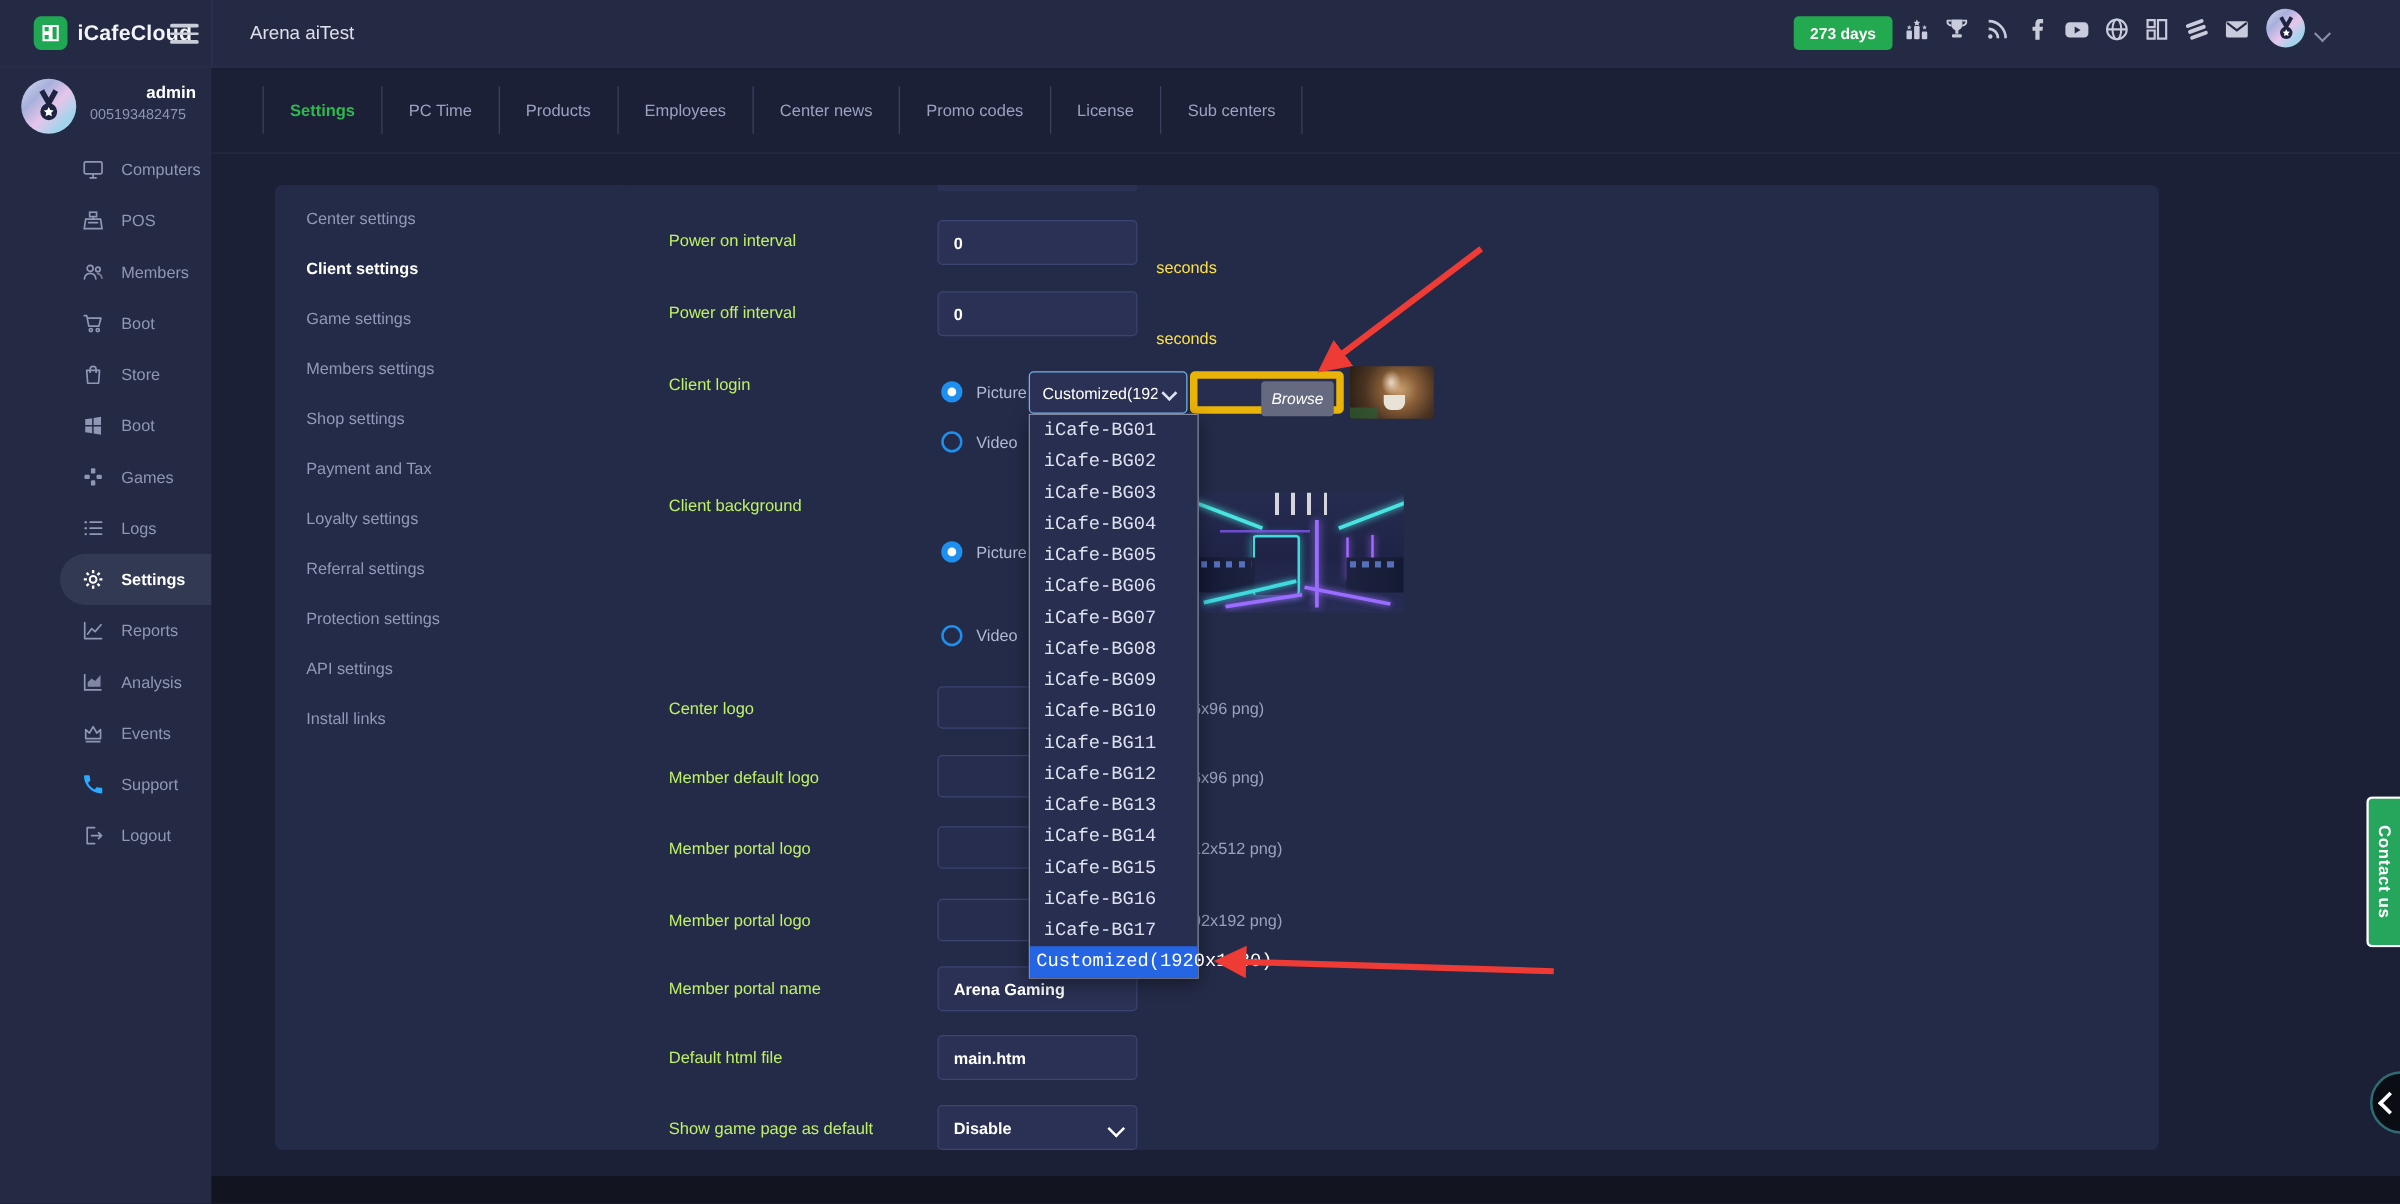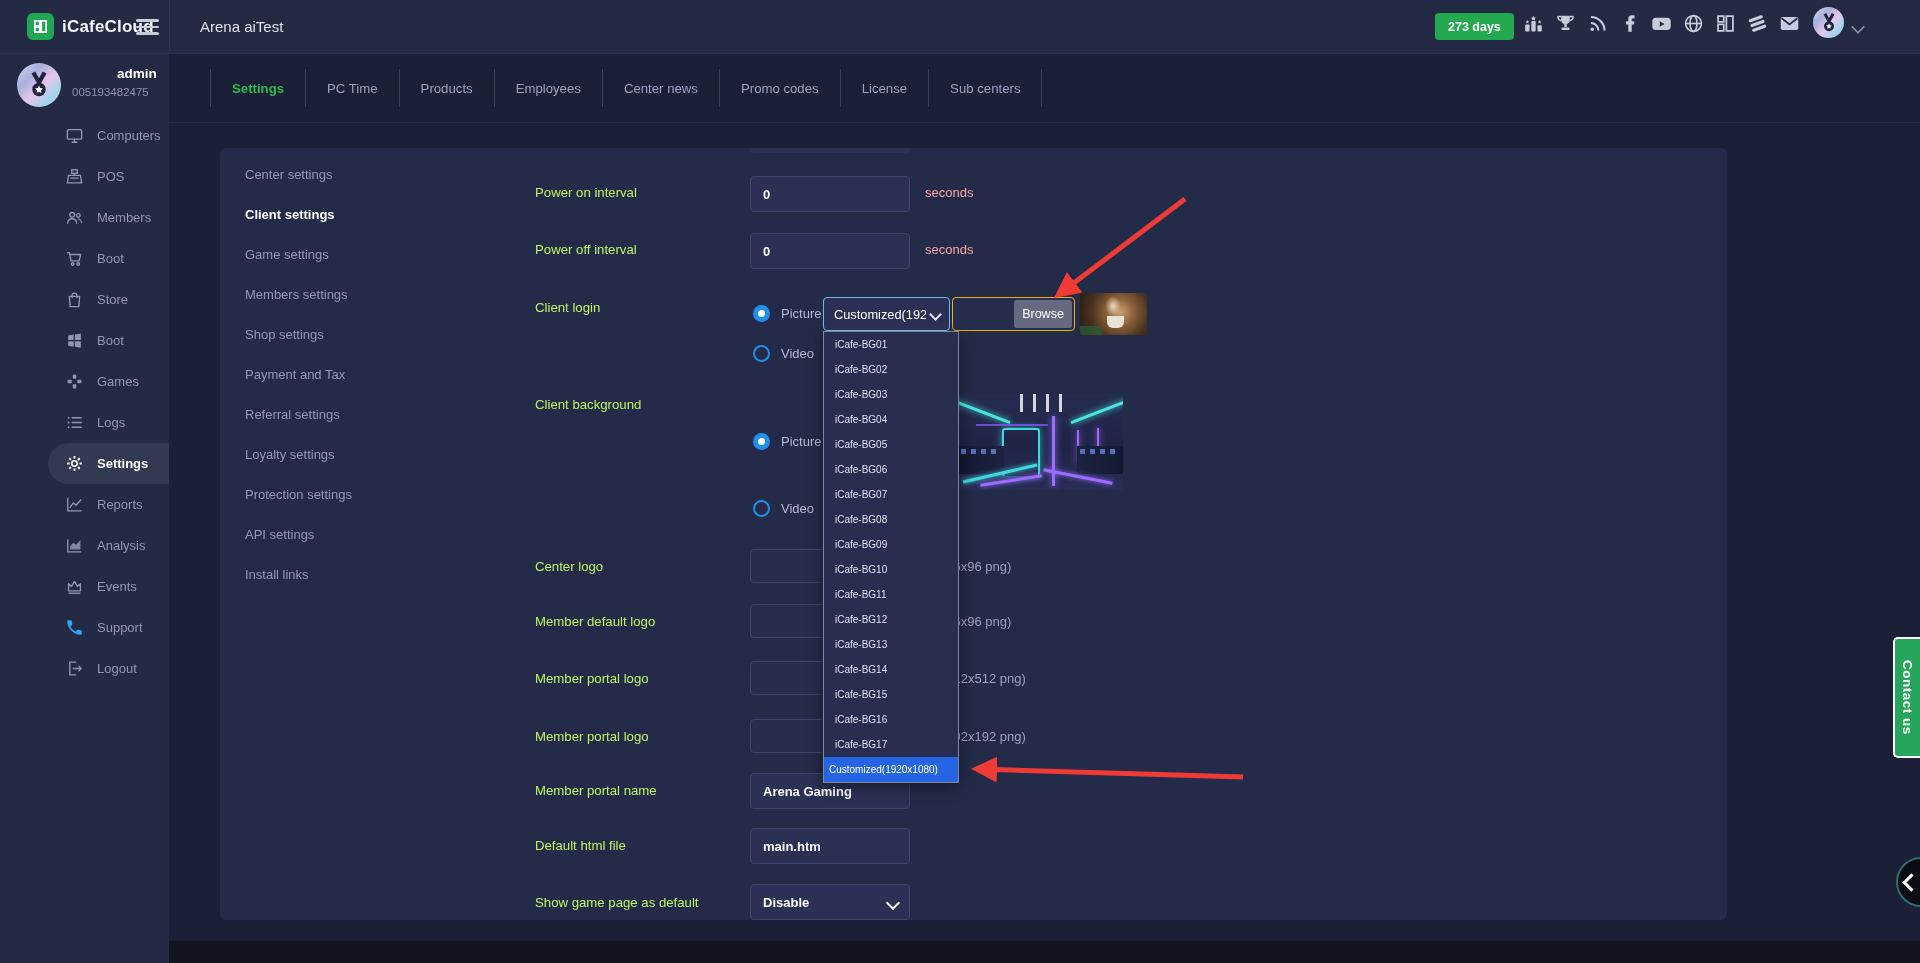--- a/index.html
+++ b/index.html
@@ -52,42 +52,42 @@
   .sn-item{height:40px;display:flex;align-items:center;padding-left:25px;font-size:13px;color:#9299b8;cursor:pointer;}
   .sn-item.active{color:#fff;font-weight:700;}
   #form-panel{left:498px;top:148px;width:1229px;height:772px;}
 
   #bottom-strip{position:absolute;left:169px;top:941px;right:0;bottom:0;background:#12151f;}
 
   
   .flabel{position:absolute;left:37px;height:17px;line-height:17px;font-size:13.2px;color:#bef264;white-space:nowrap;}
   .finput{position:absolute;left:252px;width:160px;height:36px;background:#2b3154;border:1px solid #3d4472;border-radius:4px;
     box-sizing:border-box;display:flex;align-items:center;padding:0 12px;font-size:13px;font-weight:700;color:#fff;cursor:text;}
-  .funit{position:absolute;left:427px;height:17px;line-height:17px;font-size:13px;color:#fca5a5;}
+  .funit{position:absolute;left:427px;height:17px;line-height:17px;font-size:13px;color:#fde047;margin-top:21px;}
   .fsize{position:absolute;left:444px;height:17px;line-height:17px;font-size:13px;color:#9aa1bf;white-space:nowrap;}
   .file-input{position:absolute;left:252px;width:185px;height:34px;background:#272d4e;border:1px solid #3d4472;border-radius:4px;box-sizing:border-box;cursor:pointer;}
   .radio{position:absolute;width:17px;height:17px;border-radius:50%;box-sizing:border-box;cursor:pointer;}
   .radio.on{background:#1f8fef;}
   .radio.on::after{content:"";position:absolute;left:5px;top:5px;width:7px;height:7px;border-radius:50%;background:#fff;}
   .radio.off{border:2px solid #1f8fef;background:transparent;}
   .radio-lbl{position:absolute;font-size:13px;color:#b3b9d2;height:17px;line-height:17px;}
   .fselect{position:absolute;left:252px;width:160px;height:36px;background:#2b3154;border:1px solid #3d4472;border-radius:4px;
     box-sizing:border-box;display:flex;align-items:center;padding:0 12px;font-size:13px;font-weight:700;color:#fff;cursor:pointer;}
   .fselect .chev{position:absolute;right:11px;top:13px;width:8px;height:8px;border-right:2.2px solid #fff;border-bottom:2.2px solid #fff;transform:rotate(45deg);}
 
   
   .login-select{position:absolute;left:325px;top:149px;width:127px;height:34px;background:#2b3154;border:1px solid #72b4ea;border-radius:4px;
     box-sizing:border-box;display:flex;align-items:center;padding:0 10px;font-size:12.8px;color:#fff;cursor:pointer;z-index:41;}
   .login-select .txt{width:92px;overflow:hidden;white-space:nowrap;}
   .login-select .chev{position:absolute;right:9px;top:12px;width:7px;height:7px;border-right:2px solid #dfe3f0;border-bottom:2px solid #dfe3f0;transform:rotate(45deg);}
   .dropdown{position:absolute;left:325px;top:183px;width:136px;height:452px;background:#272e4f;border:1px solid #82879c;box-sizing:border-box;z-index:40;box-shadow:0 4px 14px rgba(0,0,0,.45);}
-  .dd-option{height:25px;display:flex;align-items:center;padding-left:11px;font-size:10px;color:#dde1ef;cursor:pointer;white-space:nowrap;}
+  .dd-option{height:25px;display:flex;align-items:center;padding-left:11px;font-size:15px;color:#dde1ef;cursor:pointer;white-space:nowrap;font-family:Liberation Mono, monospace;}
   .dd-option.selected{background:#2565e3;color:#fff;padding-left:5px;}
 
-  .file-box{position:absolute;left:454px;top:149px;width:123px;height:34px;background:#272d4e;border:1px solid #eab308;border-radius:4px;box-sizing:border-box;}
+  .file-box{position:absolute;left:454px;top:149px;width:123px;height:34px;background:#272d4e;border:6px solid #eab308;border-radius:4px;box-sizing:border-box;font-style:italic;}
   .browse-btn{position:absolute;right:2px;top:2px;width:58px;height:28px;background:#656a80;border-radius:3px;display:flex;align-items:center;justify-content:center;font-size:12.5px;color:#fff;cursor:pointer;}
 
   
   .thumb{position:absolute;left:582px;top:145px;width:67px;height:42px;border-radius:2px;overflow:hidden;
     background:radial-gradient(circle at 60% 45%,#c9a071 0%,#8a5f38 30%,#4a3322 62%,#241a10 100%);}
   .thumb::before{content:"";position:absolute;left:38%;top:8%;width:16px;height:20px;background:radial-gradient(ellipse,rgba(255,240,220,.8),transparent 70%);}
   .thumb::after{content:"";position:absolute;left:40%;top:55%;width:17px;height:12px;background:#e9e3d7;border-radius:0 0 6px 6px;}
   .thumb .tn-g{position:absolute;left:0;bottom:0;width:22px;height:9px;background:#2e5c33;opacity:.75;}
 
   .preview{position:absolute;left:460px;top:246px;width:165px;height:96px;border-radius:2px;overflow:hidden;
@@ -346,22 +346,22 @@
   </div>
 </div>
 
 <div id="settings-nav" class="panel">
   <div class="sn-item">Center settings</div>
   <div class="sn-item active">Client settings</div>
   <div class="sn-item">Game settings</div>
   <div class="sn-item">Members settings</div>
   <div class="sn-item">Shop settings</div>
   <div class="sn-item">Payment and Tax</div>
+  <div class="sn-item">Loyalty settings</div>
   <div class="sn-item">Referral settings</div>
-  <div class="sn-item">Loyalty settings</div>
   <div class="sn-item">Protection settings</div>
   <div class="sn-item">API settings</div>
   <div class="sn-item">Install links</div>
 </div>
 
 <div id="form-panel" class="panel">
   <div class="top-sliver"></div>
 
   <div class="flabel" style="top:36px;">Power on interval</div>
   <div class="finput" style="top:28px;">

